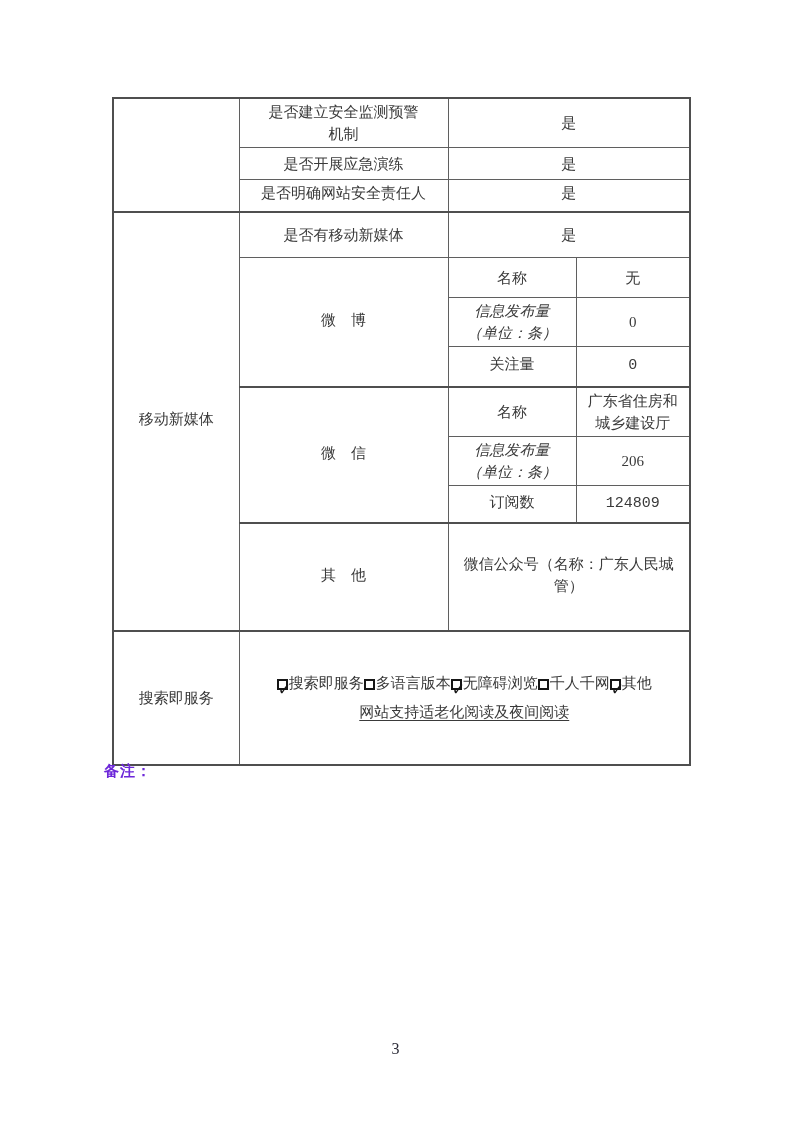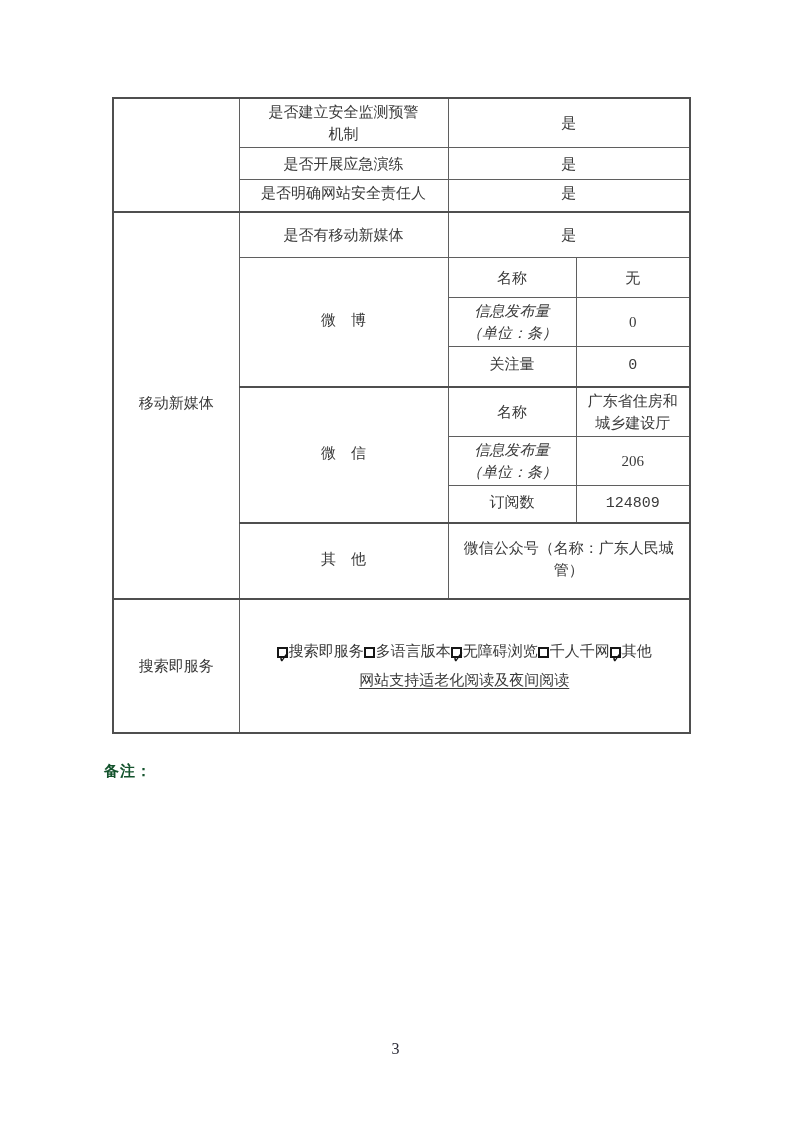--- a/index.html
+++ b/index.html
@@ -39,21 +39,21 @@
   tr.r1  { height: 46px; }
   tr.r2  { height: 32px; }
   tr.r3  { height: 32px; }
   tr.r4  { height: 46px; }
   tr.r5  { height: 40px; }
   tr.r6  { height: 48px; }
   tr.r7  { height: 40px; }
   tr.r8  { height: 50px; }
   tr.r9  { height: 48px; }
   tr.r10 { height: 37px; }
-  tr.r11 { height: 76px; padding-left: 36px; }
+  tr.r11 { height: 108px; padding-left: 36px; }
   tr.r12 { height: 134px; }
   
   .innov-cell {
     text-align: left;
     padding: 6px 8px 6px 17px;
     vertical-align: middle;
   }
   .innov-line { line-height: 29px; white-space: nowrap; }
   .innov-note {
     line-height: 29px;
@@ -79,21 +79,21 @@
     font-weight: 700;
     color: #161616;
     font-family: "DejaVu Sans", sans-serif;
   }
   .notes {
     position: absolute;
     left: 104px;
     top: 762px;
     font-size: 15px;
     font-weight: 700;
-    color: #14532d;
+    color: #6d28d9;
     letter-spacing: 1px;
   }
   .page-number {
     position: absolute;
     left: 0;
     right: 0;
     top: 1040px;
     text-align: center;
     font-size: 16px;
     color: #2e2e3a;

